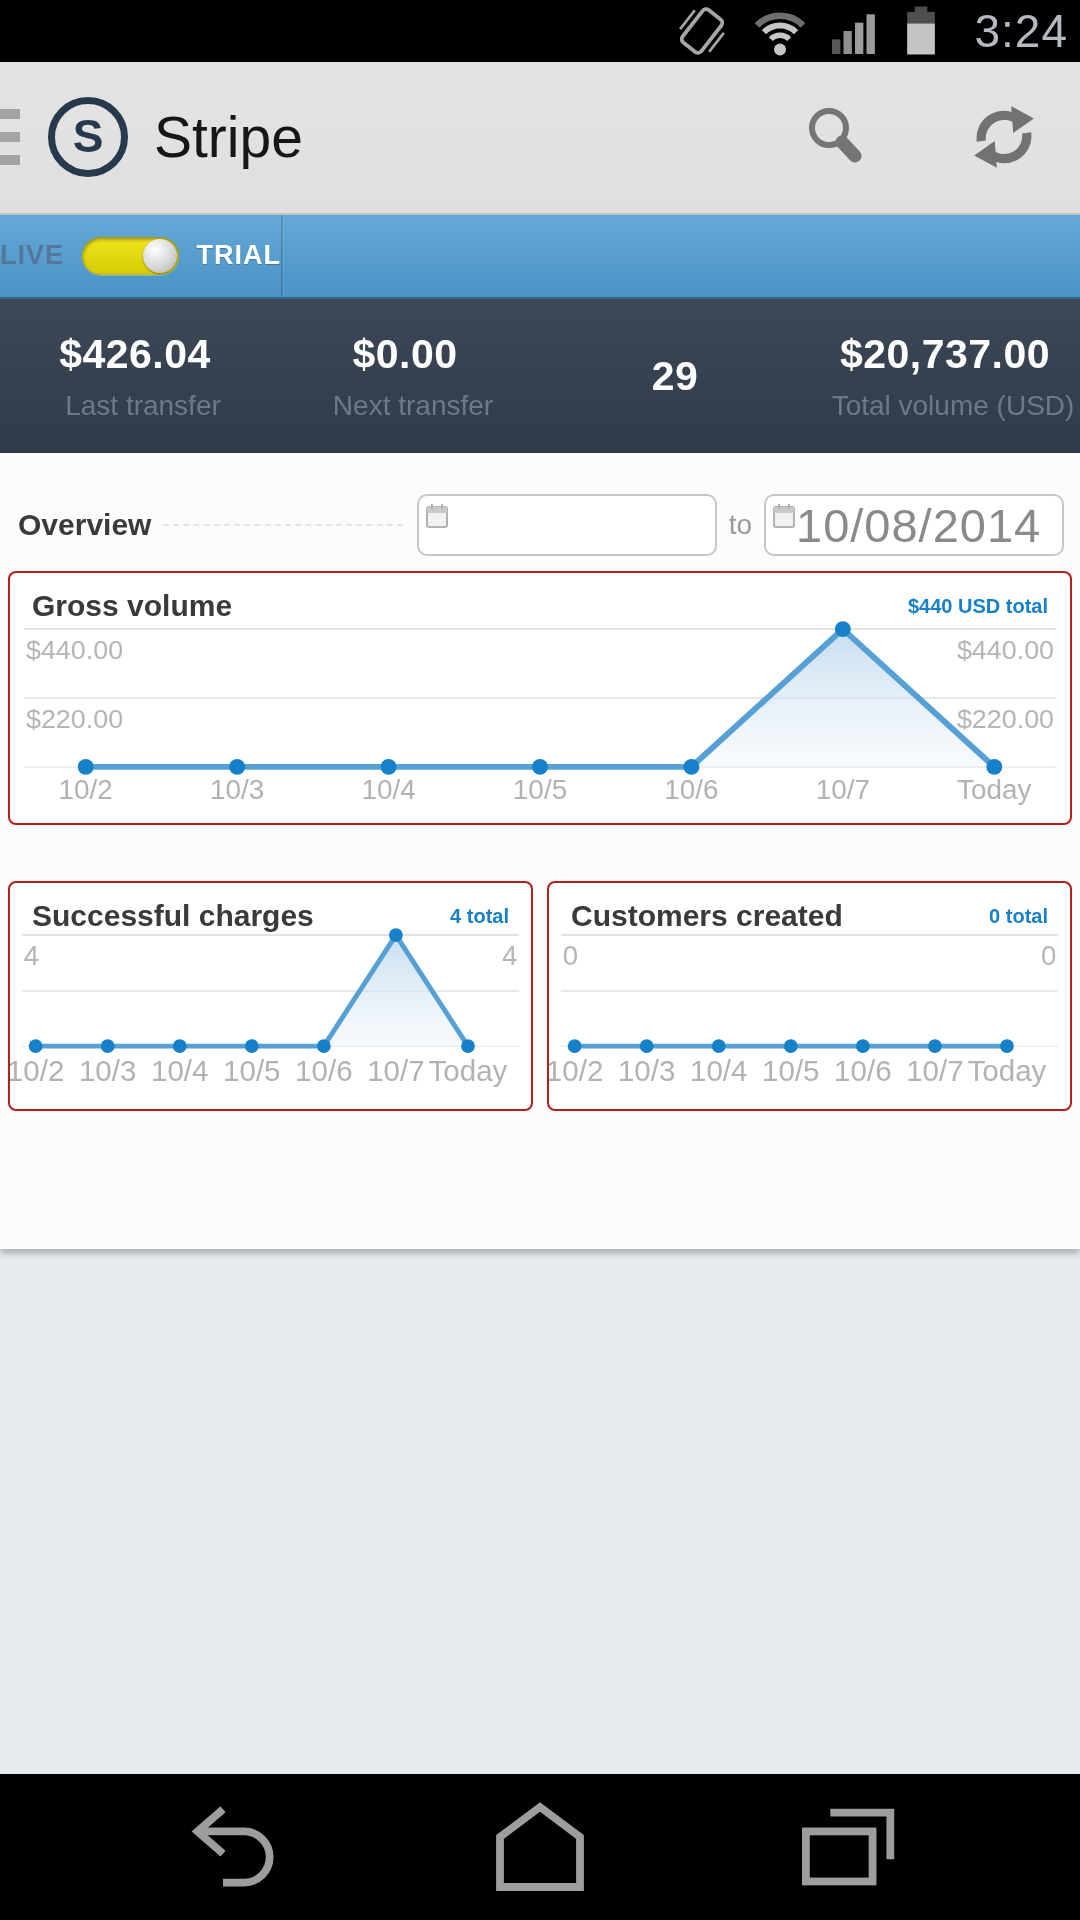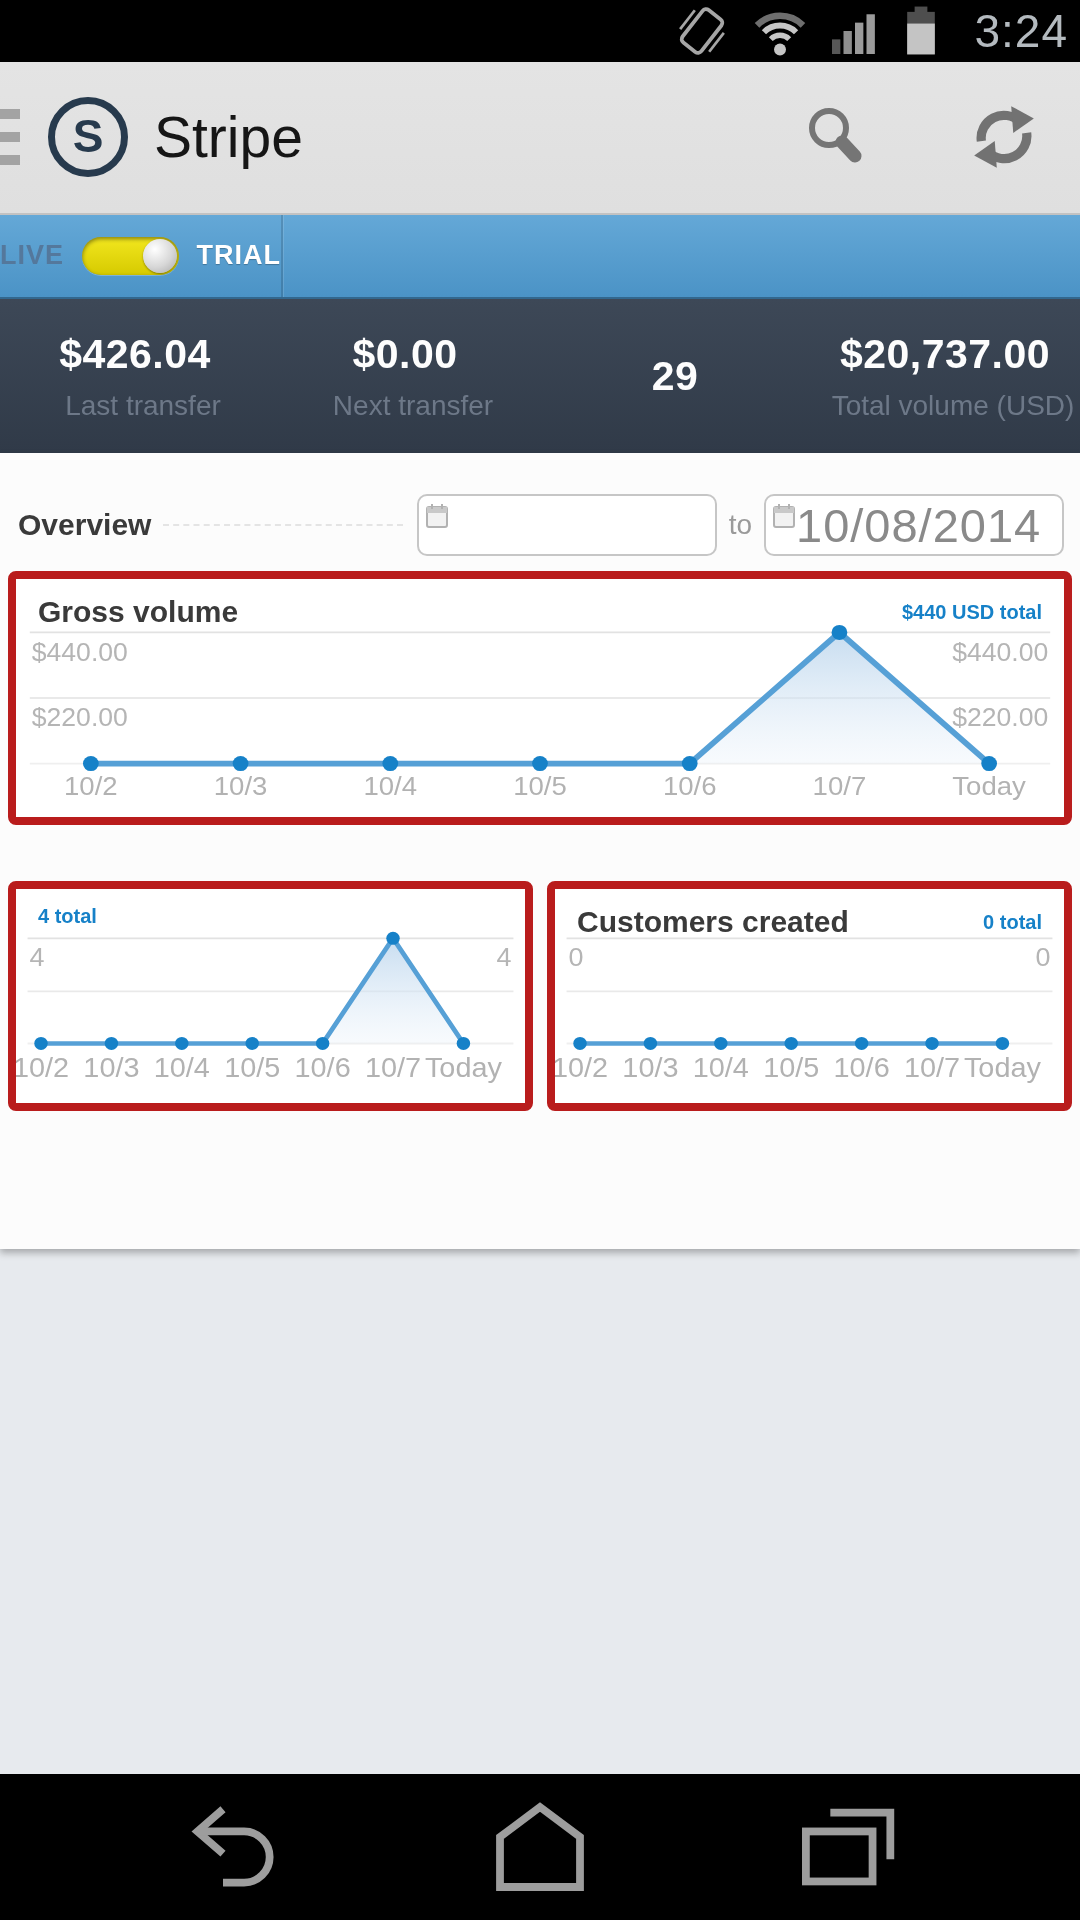--- a/index.html
+++ b/index.html
@@ -39,21 +39,21 @@
   
   .content { height:798px; background:#fcfcfc; box-shadow:0 4px 7px rgba(0,0,0,0.28); position:relative; z-index:2; }
   .overview-row { display:flex; align-items:center; padding:40px 16px 0 18px; height:104px; }
   .ov-title { font-size:30px; font-weight:bold; color:#3a3a3a; }
   .ov-dashes { flex:1; border-top:2px dashed #e4e4e4; margin:0 14px 0 12px; height:0; }
   .date-box { width:300px; height:62px; border:2px solid #c6c6c6; border-radius:10px; background:#fff; display:flex; align-items:flex-start; padding:2px 0 0 6px; cursor:pointer; }
   .date-box .cal { margin-top:4px; }
   .date-box .date-text { font-size:47px; line-height:56px; color:#8a8a8a; letter-spacing:1px; }
   .ov-to { font-size:28px; color:#9a9a9a; margin:0 12px; }
 
-  .card { position:relative; background:#ffffff; border:8px solid #b91c1c; border-radius:8px; overflow:hidden; }
+  .card { position:relative; background:#ffffff; border:2px solid #b91c1c; border-radius:8px; overflow:hidden; }
   .card-big { margin:14px 8px 0 8px; height:254px; }
   .cards-row { display:flex; gap:14px; margin:56px 8px 0 8px; }
   .card-small { flex:1; height:230px; }
   .card-head { position:relative; z-index:1; display:flex; justify-content:space-between; align-items:center; padding:16px 22px 0 22px; }
   .card-title { font-size:30px; font-weight:bold; color:#3a3a3a; }
   .card-total { font-size:20px; font-weight:bold; color:#1681c8; }
   .chart { position:absolute; left:0; top:0; width:100%; height:100%; }
   .chart svg { display:block; }
 
   
@@ -213,20 +213,21 @@
             <text x="684" y="230" fill="#b2b2b2" font-size="28" text-anchor="middle">10/6</text>
             <text x="836" y="230" fill="#b2b2b2" font-size="28" text-anchor="middle">10/7</text>
             <text x="988" y="230" fill="#b2b2b2" font-size="28" text-anchor="middle">Today</text>
           </svg>
         </div>
     </section>
 
     <div class="cards-row">
       <section class="card card-small">
         <div class="card-head">
+          <span class="card-title">Successful charges</span>
           <span class="card-total">4 total</span>
         </div>
         <div class="chart">
             <svg viewBox="0 0 529 230" width="100%" height="100%" preserveAspectRatio="none">
               <defs>
                 <linearGradient id="grad1" x1="0" y1="0" x2="0" y2="1">
     <stop offset="0" stop-color="#b9d4ec" stop-opacity="0.8"></stop>
     <stop offset="1" stop-color="#eaf2fa" stop-opacity="0.35"></stop>
                 </linearGradient>
               </defs>

